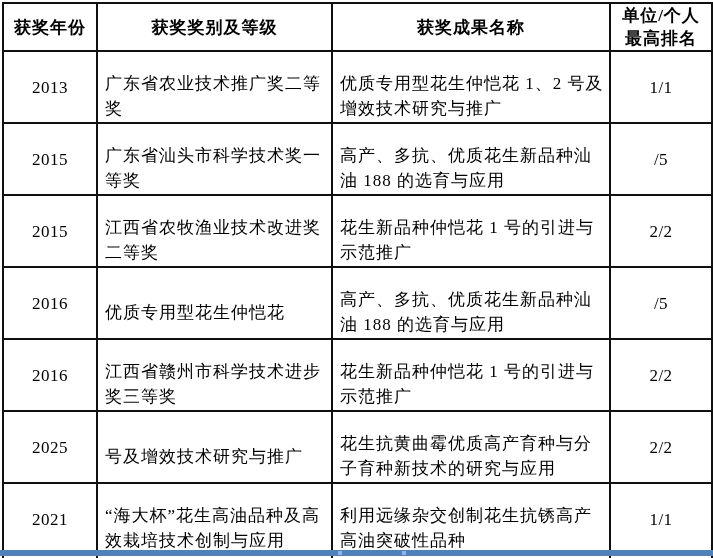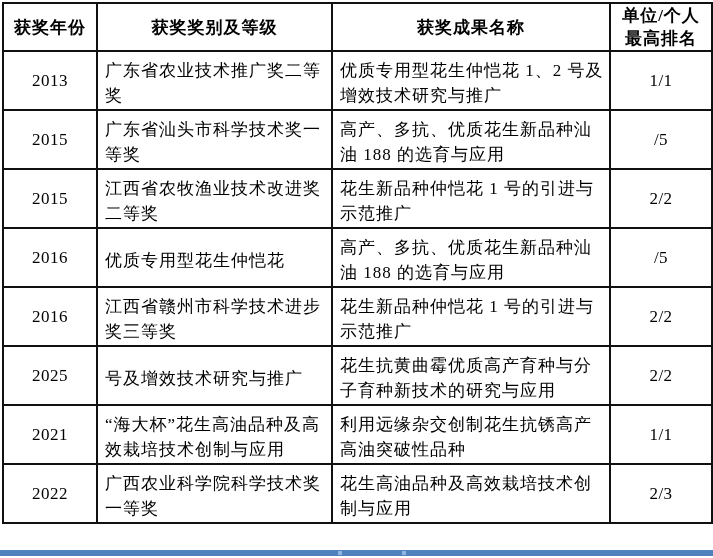--- a/index.html
+++ b/index.html
@@ -38,21 +38,21 @@
     line-height: 23px;
     white-space: pre-line;
     padding: 0;
   }
   thead tr { height: 48px; }
   td {
     font-size: 17px;
     letter-spacing: 1px;
     line-height: 25px;
     vertical-align: middle;
-    padding: 6px 4px 1px 7px;
+    padding: 19px 4px 1px 7px;
   }
   td.year, td.rank {
     text-align: center;
     letter-spacing: 0.5px;
     padding: 0;
   }
   td.award, td.achievement { text-align: left; }
   tbody tr            { height: 52px; }
   tbody tr:nth-child(1){ height: 50px; }
   tbody tr:nth-child(2){ height: 34px; }

